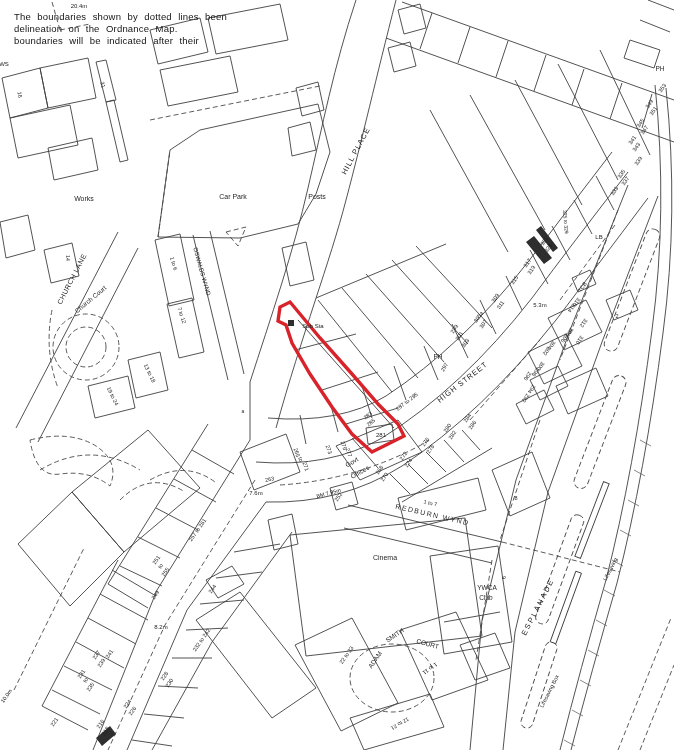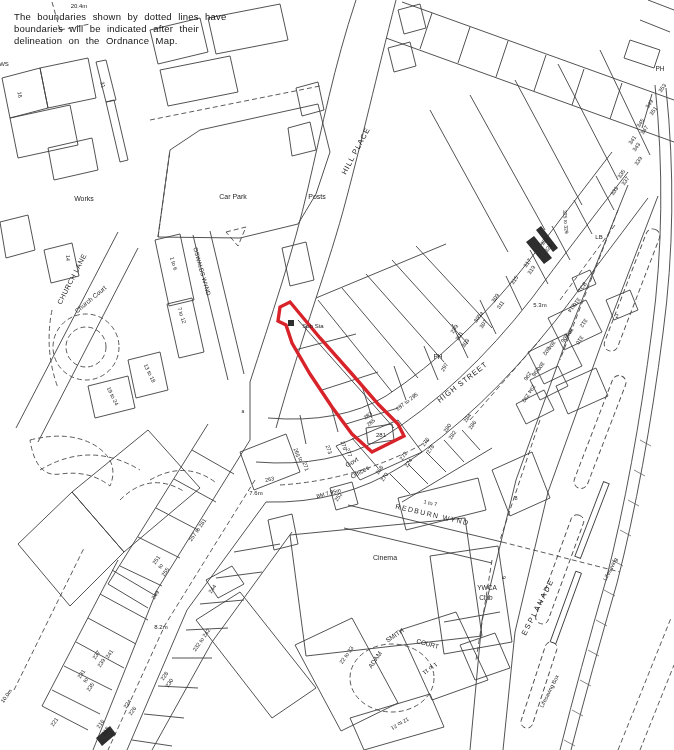--- a/index.html
+++ b/index.html
@@ -296,17 +296,17 @@
         <text x="101" y="85" font-size="5.5" transform="rotate(78 101 85)">31</text>
         <text x="4" y="66" font-size="6">WS</text>
         <text x="172" y="264" font-size="5.5" transform="rotate(74 172 264)">1 to 6</text>
         <text x="180" y="316" font-size="5.5" transform="rotate(72 180 316)">7 to 12</text>
         <text x="148" y="374" font-size="5.5" transform="rotate(64 148 374)">13 to 18</text>
         <text x="111" y="397" font-size="5.5" transform="rotate(64 111 397)">19 to 24</text>
       </g>
   </svg>
 
   <div class="notice">
-    <div>The boundaries shown by dotted lines have</div>
+    <div>The boundaries shown by dotted lines been</div>
+    <div>delineation on the Ordnance Map.</div>
     <div>boundaries will be indicated after their</div>
-    <div>delineation on the Ordnance Map.</div>
   </div>
 </div>
 
 </body></html>

